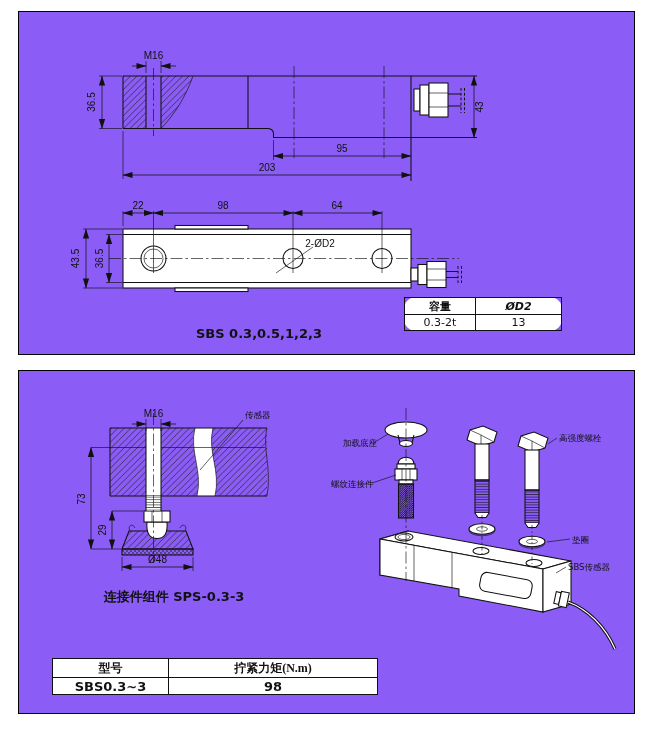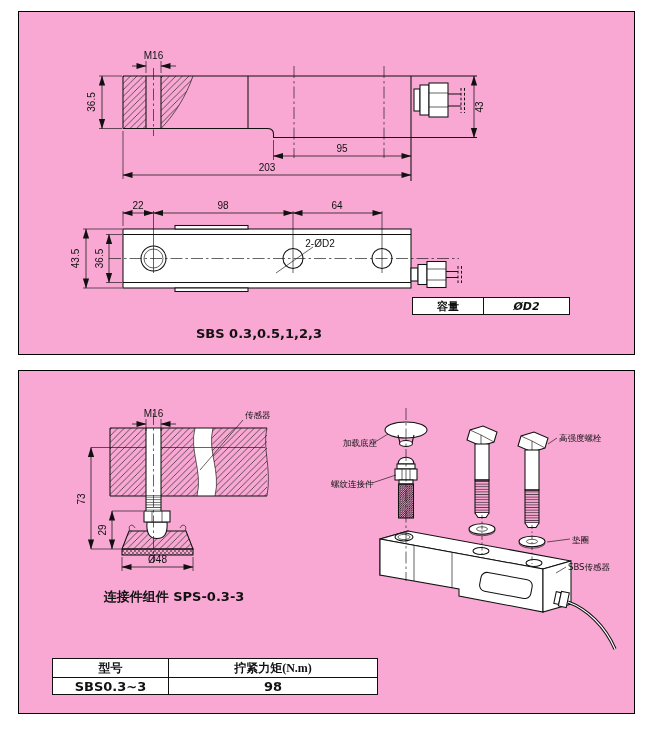--- a/index.html
+++ b/index.html
@@ -1,38 +1,38 @@
 <!DOCTYPE html>
 <html><head>
 <meta charset="utf-8">
 <style>
   html,body{margin:0;padding:0;background:#ffffff;}
   body{width:661px;height:729px;position:relative;font-family:"Liberation Sans",sans-serif;color:#111;}
-  .panel{position:absolute;box-sizing:border-box;border:1.6px solid #000;background:#f9a8d4;}
+  .panel{position:absolute;box-sizing:border-box;border:1.6px solid #000;background:#8b5cf6;}
   #panel1{left:18px;top:11px;width:617px;height:344px;}
   #panel2{left:18px;top:370px;width:617px;height:344px;}
   .panel svg{position:absolute;left:0;top:0;}
 
   .ln{stroke:#111;stroke-width:1.05;}
   .thin{stroke:#111;stroke-width:0.65;}
   .dim{stroke:#111;stroke-width:0.75;}
   .cl{stroke:#111;stroke-width:0.65;stroke-dasharray:12 3 2.5 3;}
   .cl2{stroke:#111;stroke-width:0.65;stroke-dasharray:4 2.5 1.5 2.5;}
   .dsh{stroke:#111;stroke-width:1;stroke-dasharray:2.8 2;}
   .cable{stroke:#111;stroke-width:3.2;}
   .cablein{stroke:#fff;stroke-width:1.2;}
 
   .dt{font:10px "Liberation Sans",sans-serif;fill:#111;stroke:none;}
   .sm{font:8.5px "DejaVu Sans",sans-serif;fill:#111;stroke:none;}
   .lbl-b{font:bold 13px "DejaVu Sans",sans-serif;fill:#111;stroke:none;}
 
   .cad-table{position:absolute;border-collapse:collapse;table-layout:fixed;background:#fff;
              font-family:"DejaVu Sans",sans-serif;color:#111;}
   .cad-table td,.cad-table th{border:1.2px solid #111;text-align:center;vertical-align:middle;padding:0;}
-  #cap-table{left:393px;top:285px;width:155px;font-size:11px;}
+  #cap-table{left:385px;top:285px;width:155px;font-size:11px;border-radius:12px;}
   #cap-table th{height:16px;font-weight:bold;font-size:11px;}
   #cap-table td{height:15px;}
   #cap-table .c1{width:70px;} #cap-table .c2{width:85px;font-style:italic;}
   #torque-table{left:33px;top:287px;width:323px;}
   #torque-table th{height:18px;font-weight:bold;font-size:12px;font-family:Liberation Serif, serif;}
   #torque-table td{height:16px;font-size:13px;font-weight:bold;}
   #torque-table .c1{width:115px;} #torque-table .c2{width:208px;border-radius:9px;}
 </style>
 </head>
 <body>
@@ -157,20 +157,24 @@
 
   <text class="lbl-b" x="240" y="326" text-anchor="middle">SBS 0.3,0.5,1,2,3</text>
 </svg>
 
 <table class="cad-table" id="cap-table">
   <tbody>
         <tr>
     <th class="c1">容量</th>
     <th class="c2">ØD2</th>
   </tr>
+  <tr>
+    <td>0.3-2t</td>
+    <td>13</td>
+  </tr>
 </tbody>
     </table>
 </div>
 
 <div class="panel" id="panel2">
 <svg width="613" height="340" viewBox="0 0 613 340">
 
   <g>
     <rect x="91" y="57" width="157" height="68" fill="url(#hatch)"></rect>
     <path d="M176,57 C170,80 184,100 178,125 L196,125 C202,100 188,80 194,57 Z" fill="#fff"></path>

